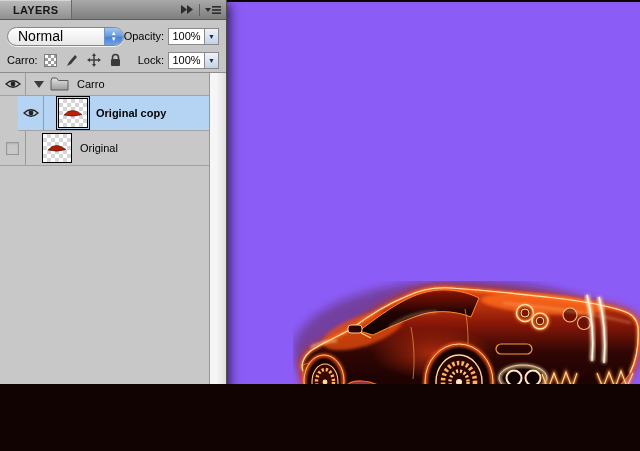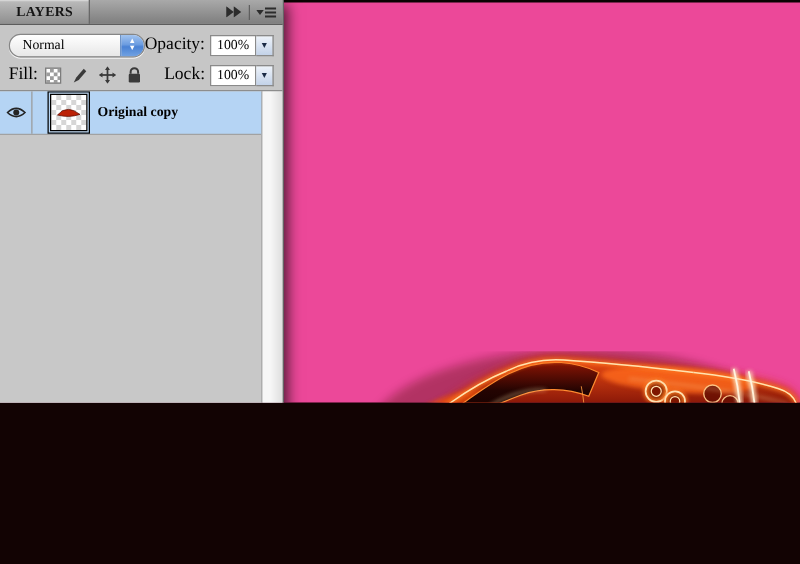--- a/index.html
+++ b/index.html
@@ -1,58 +1,58 @@
 <!DOCTYPE html>
 <html><head>
 <meta charset="utf-8">
 <style>
   * { margin:0; padding:0; box-sizing:border-box; }
   html,body { width:640px; height:451px; overflow:hidden; }
   body { font-family:"Liberation Sans", sans-serif; background:#120303; }
-  .app { position:relative; width:640px; height:322px; background:#ec4899; overflow:hidden;font-family:Liberation Serif, serif; }
+  .app { position:relative; width:640px; height:384px; background:#8b5cf6; overflow:hidden; }
   .canvas-top-line { position:absolute; left:0; top:0; width:640px; height:2px; background:#0b0202; }
 
   
   .panel { position:absolute; left:0; top:0; width:227px; height:418px;
            background:#c6c6c6; display:flex; flex-direction:column;
            box-shadow:3px 4px 10px rgba(0,0,0,.65); border-right:1px solid #4d4d4d; border-bottom:1px solid #4d4d4d;}
   .tabbar { height:20px; flex:0 0 20px; background:linear-gradient(#a9a9a9,#7e7e7e);
             border-bottom:1px solid #5c5c5c; display:flex; align-items:stretch; }
   .tab { display:flex; align-items:center; padding:0 13px; font-size:11px; font-weight:bold;
          color:#151515; letter-spacing:.3px; background:linear-gradient(#bcbcbc,#8f8f8f);
          border-right:1px solid #686868; box-shadow:inset 0 1px 0 #d5d5d5; }
   .tabbar-right { margin-left:auto; display:flex; align-items:center; padding-right:5px; }
   .tabbar-right .sep { width:1px; height:12px; background:#5f5f5f; margin:0 5px; }
 
   .controls { flex:0 0 52px; padding:4px 7px 0 7px; background:#c6c6c6; }
   .ctl-row { display:flex; align-items:center; height:24px; }
-  .label { font-size:14px; color:#000; }
+  .label { font-size:11px; color:#000; }
   .blend-select { width:118px; height:19px; border:1px solid #868686; border-radius:10px;
                   background:linear-gradient(#ffffff,#e7e7e7); display:flex; align-items:center;
                   overflow:hidden; box-shadow:0 1px 0 rgba(255,255,255,.8); }
-  .blend-select .val { flex:1; padding-left:10px; font-size:11px; color:#000; }
+  .blend-select .val { flex:1; padding-left:10px; font-size:14px; color:#000; }
   .stepper { width:19px; height:19px; background:linear-gradient(#a9c9f2 0%,#6d9de0 45%,#4a82d4 55%,#76a6e4 100%);
              border-left:1px solid #6f95c8; display:flex; flex-direction:column; align-items:center;
              justify-content:center; color:#fff; font-size:6px; line-height:6px; }
   .num-field { width:37px; height:17px; border:1px solid #8a8a8a; background:#fff; font-size:11px;
                color:#000; display:flex; align-items:center; justify-content:center; margin-left:4px; }
   .drop-btn { width:14px; height:17px; border:1px solid #8a8a8a; border-left:none;
               background:linear-gradient(#eef3fa,#c3d2e8); color:#1a2a44; font-size:7px;
               display:flex; align-items:center; justify-content:center; }
   .push-right { margin-left:auto; display:flex; align-items:center; }
   .lock-icons { display:flex; align-items:center; gap:8px; margin-left:6px; }
   .checker-icon { width:13px; height:13px; border:1px solid #7d7d7d;
                   background-image:repeating-conic-gradient(#9d9d9d 0 25%, #ffffff 0 50%);
                   background-size:6px 6px; }
 
   .list { flex:1 1 auto; border-top:1px solid #8d8d8d; background:#c8c8c8; display:flex; overflow:hidden; }
   .rows { width:210px; flex:0 0 210px; border-right:1px solid #979797; display:flex; flex-direction:column; }
   .scrollstrip { flex:1; background:linear-gradient(to right,#f6f6f6 40%,#dedede); }
   .layer-row { display:flex; align-items:center; border-bottom:1px solid #a2a2a2; background:#c8c8c8; position:relative; }
-  .layer-row.selected { background:#b5d4f4; }
+  .layer-row.selected { background:#b5d4f4;margin-left:18px; }
   .eye-col { width:26px; flex:0 0 26px; align-self:stretch; border-right:1px solid #9a9a9a;
              display:flex; align-items:center; justify-content:center; }
   .eye-empty { width:13px; height:13px; border:1px solid #979797; background:transparent;
                box-shadow:inset 0 1px 2px rgba(0,0,0,.12); }
   .tri-down { width:0; height:0; border-left:5px solid transparent; border-right:5px solid transparent;
               border-top:7px solid #3b3b3b; margin:0 6px 0 8px; }
   .tri-right { width:0; height:0; border-top:5px solid transparent; border-bottom:5px solid transparent;
                border-left:7px solid #565656; margin:0 7px 0 9px; }
   .layer-name { font-size:11px; color:#000; margin-left:8px; white-space:nowrap; }
   .bold { font-weight:bold; }
@@ -245,21 +245,21 @@
           <div class="num-field">
             <span>100%</span>
           </div>
           <div class="drop-btn">
             <span>▼</span>
           </div>
         </div>
       </div>
 
       <div class="ctl-row">
-        <span class="label">Fill:</span>
+        <span class="label">Carro:</span>
         <div class="lock-icons">
           <div class="checker-icon"></div>
           <svg width="14" height="14">
             <path d="M2,13 L4,9 L10,2 L12,4 L6,11 Z" fill="#3a3a3a"></path>
           </svg>
           <svg width="14" height="14">
             <path d="M7,0 L9,3 L5,3 Z M7,14 L5,11 L9,11 Z M0,7 L3,5 L3,9 Z M14,7 L11,9 L11,5 Z" fill="#3a3a3a"></path>
             <rect x="6.3" y="2" width="1.4" height="10" fill="#3a3a3a"></rect>
             <rect x="2" y="6.3" width="10" height="1.4" fill="#3a3a3a"></rect>
           </svg>
@@ -276,37 +276,61 @@
           <div class="drop-btn">
             <span>▼</span>
           </div>
         </div>
       </div>
     </div>
 
     <div class="list">
       <div class="rows">
 
+        <div class="layer-row row-carro">
+          <div class="eye-col">
+            <svg width="16" height="10">
+              <path d="M1,5 Q8,-1.5 15,5 Q8,11.5 1,5 Z" fill="none" stroke="#242424" stroke-width="1.3"></path>
+              <circle cx="8" cy="5" r="2.4" fill="#242424"></circle>
+            </svg>
+          </div>
+          <div class="tri-down"></div>
+          <svg width="19" height="14">
+            <path d="M1,4 L1,13 L18,13 L18,3.5 L8.5,3.5 L6.5,1 L2,1 Z" fill="url(#foldGrad)" stroke="#5c5c5c" stroke-width="1"></path>
+          </svg>
+          <span class="layer-name">Carro</span>
+        </div>
 
 
         <div class="layer-row row-lyr selected">
           <div class="eye-col">
             <svg width="16" height="10">
               <path d="M1,5 Q8,-1.5 15,5 Q8,11.5 1,5 Z" fill="none" stroke="#242424" stroke-width="1.3"></path>
               <circle cx="8" cy="5" r="2.4" fill="#242424"></circle>
             </svg>
           </div>
           <div class="thumb checker sel-frame" style="margin-left:14px">
             <svg width="22" height="10">
               <path d="M2,7 L6,3.5 Q11,1.5 15,3.5 L20,6.5 Q11,9.5 2,7 Z" fill="#bb2106" stroke="#5e0d02" stroke-width="0.6"></path>
             </svg>
           </div>
           <span class="layer-name bold">Original copy</span>
         </div>
 
+        <div class="layer-row row-lyr">
+          <div class="eye-col">
+            <div class="eye-empty"></div>
+          </div>
+          <div class="thumb checker" style="margin-left:16px">
+            <svg width="22" height="10">
+              <path d="M2,7 L6,3.5 Q11,1.5 15,3.5 L20,6.5 Q11,9.5 2,7 Z" fill="#a91e06" stroke="#5e0d02" stroke-width="0.6"></path>
+            </svg>
+          </div>
+          <span class="layer-name">Original</span>
+        </div>
 
 
         <div class="list-filler"></div>
       </div>
       <div class="scrollstrip"></div>
     </div>
 
     <div class="bottombar">
       <svg width="17" height="10">
         <ellipse cx="5" cy="5" rx="4" ry="3" fill="none" stroke="#3b3b3b" stroke-width="1.5"></ellipse>

